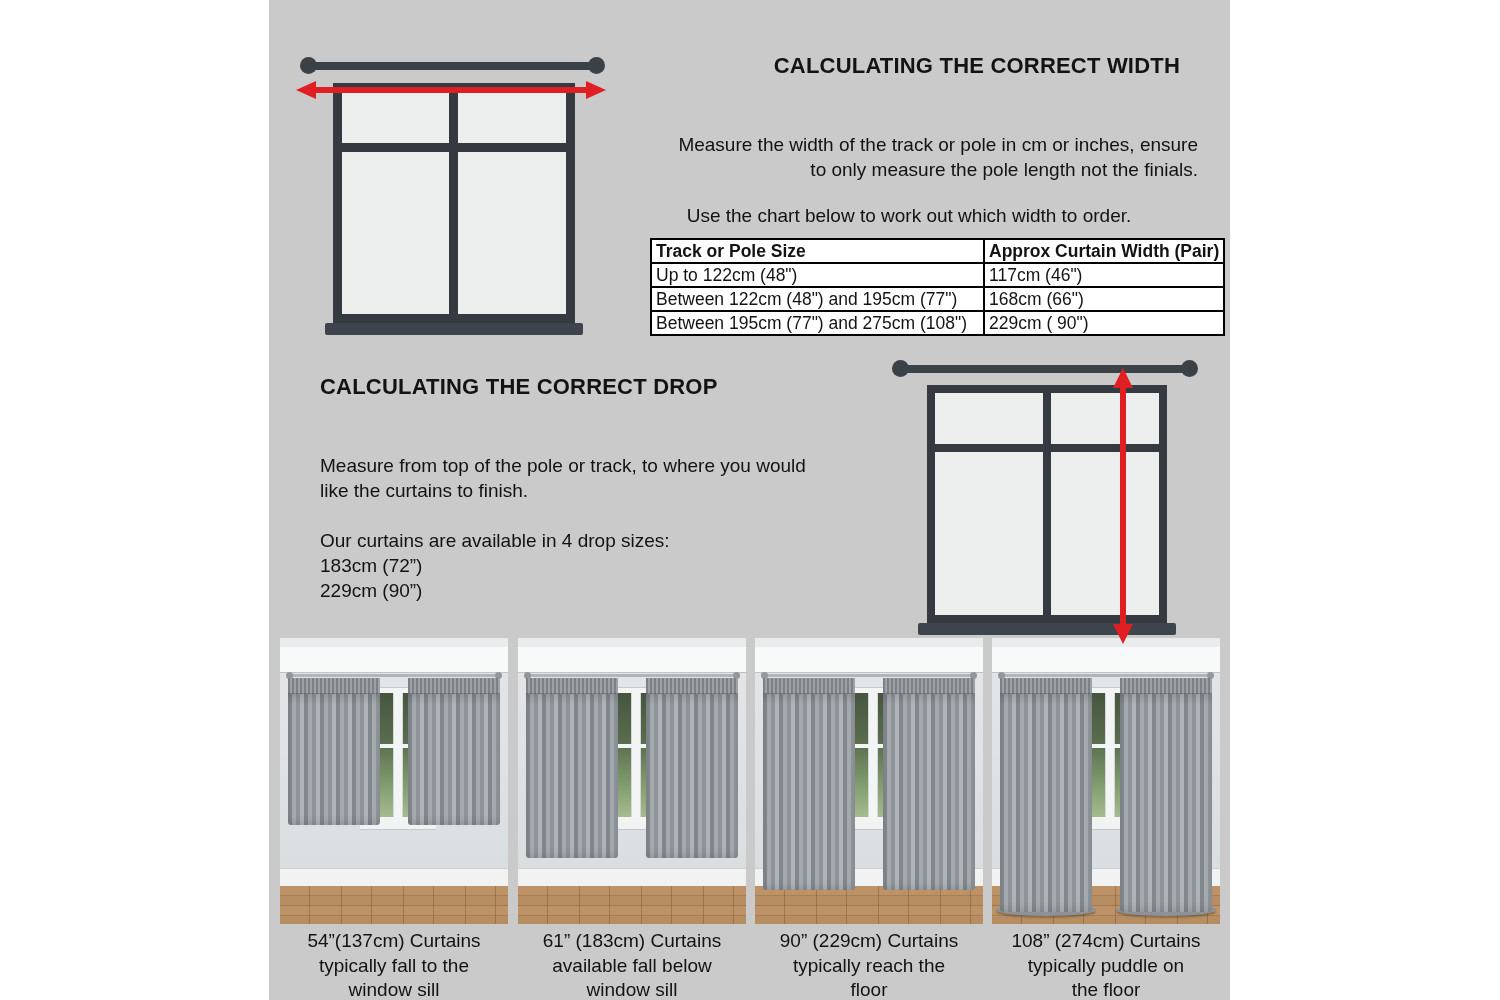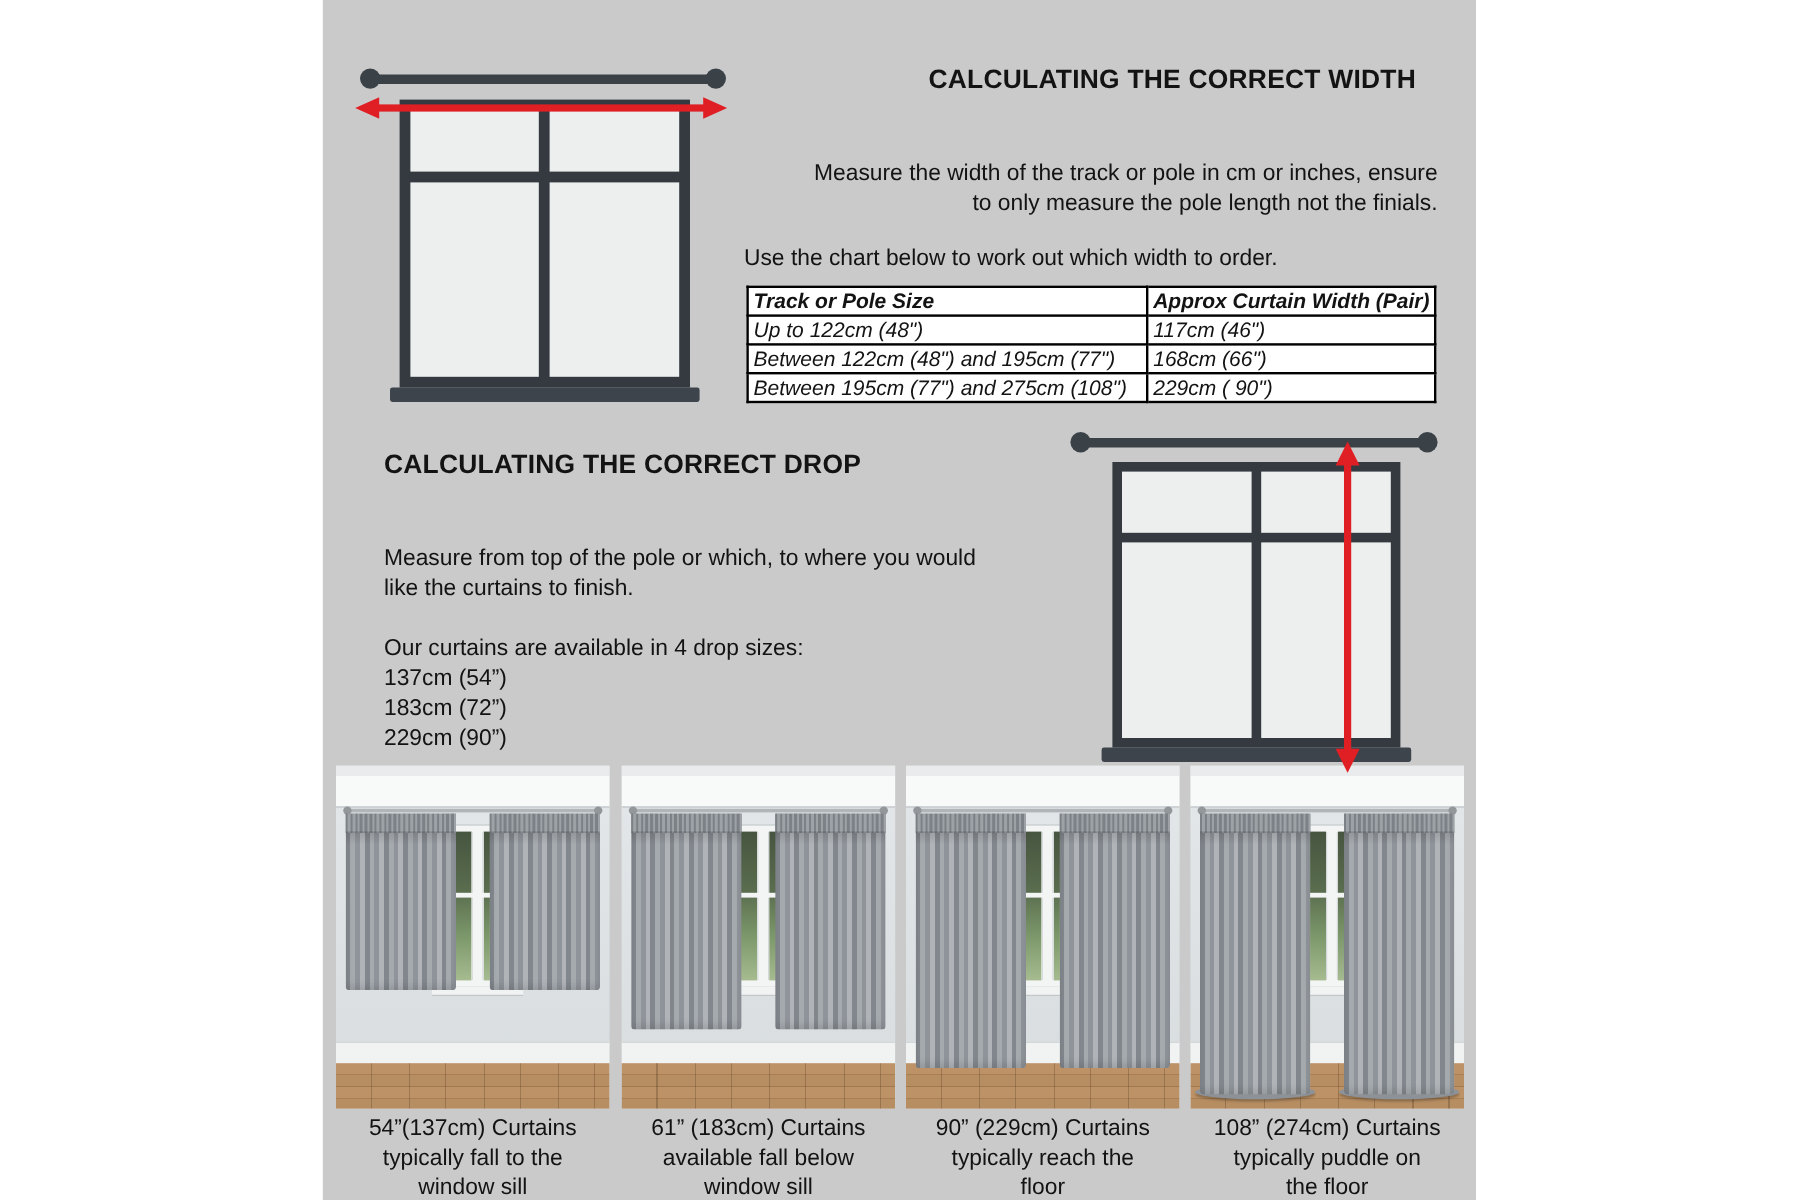--- a/index.html
+++ b/index.html
@@ -6,26 +6,26 @@
   .canvas{position:relative;width:1500px;height:1000px;background:#ffffff;overflow:hidden;
           font-family:"Liberation Sans",sans-serif;color:#131313;}
   .panel{position:absolute;left:269px;top:0;width:961px;height:1000px;background:var(--panel,#cacaca);}
 
   
   .sec-title{position:absolute;font-weight:700;font-size:22px;letter-spacing:.2px;}
   .width-title{left:620px;top:53px;width:578px;text-align:right;padding-right:18px;box-sizing:border-box;}
   .drop-title{left:320px;top:374px;}
   .para{position:absolute;font-size:19px;line-height:25px;margin-top:32px;}
   .width-para1{left:620px;top:100px;width:578px;text-align:right;}
-  .width-para2{left:620px;top:171px;width:578px;text-align:left;}
+  .width-para2{left:620px;top:171px;width:578px;text-align:center;}
   .drop-body{left:320px;top:421px;width:600px;text-align:left;}
   .gap-line{height:25px;}
 
   
-  .size-table{position:absolute;left:622px;top:238px;border-collapse:collapse;background:#fff;table-layout:fixed;font-style:italic;}
+  .size-table{position:absolute;left:650px;top:238px;border-collapse:collapse;background:#fff;table-layout:fixed;}
   .size-table th,.size-table td{border:2px solid #000;font-size:17.5px;padding:0 4px;height:22px;
       white-space:nowrap;text-align:left;overflow:hidden;}
   .size-table th{font-weight:700;}
 
   
   .diagram{position:absolute;z-index:2;}
   .dg-width{left:296px;top:57px;width:312px;height:280px;}
   .dg-drop{left:892px;top:360px;width:310px;height:284px;}
   .d-finial{position:absolute;width:17px;height:17px;border-radius:50%;background:var(--pole,#3a4147);}
   .d-pole-bar{position:absolute;height:8px;border-radius:4px;background:var(--pole,#3a4147);}
@@ -164,25 +164,24 @@
       <div class="d-pane wa1"></div>
       <div class="d-pane wa2"></div>
       <div class="d-pane wa3"></div>
       <div class="d-pane wa4"></div>
     </div>
     <div class="d-sill sa"></div>
   </div>
 
   <div class="sec-title drop-title">CALCULATING THE CORRECT DROP</div>
   <div class="para drop-body">
-    <div>Measure from top of the pole or which, to where you would</div>
+    <div>Measure from top of the pole or track, to where you would</div>
     <div>like the curtains to finish.</div>
     <div class="gap-line"></div>
     <div>Our curtains are available in 4 drop sizes:</div>
-    <div>137cm (54”)</div>
     <div>183cm (72”)</div>
     <div>229cm (90”)</div>
   </div>
 
   <div class="diagram dg-drop">
     <div class="d-finial fb-l"></div>
     <div class="d-finial fb-r"></div>
     <div class="d-pole-bar pb"></div>
     <div class="d-window wb">
       <div class="d-pane wb1"></div>

